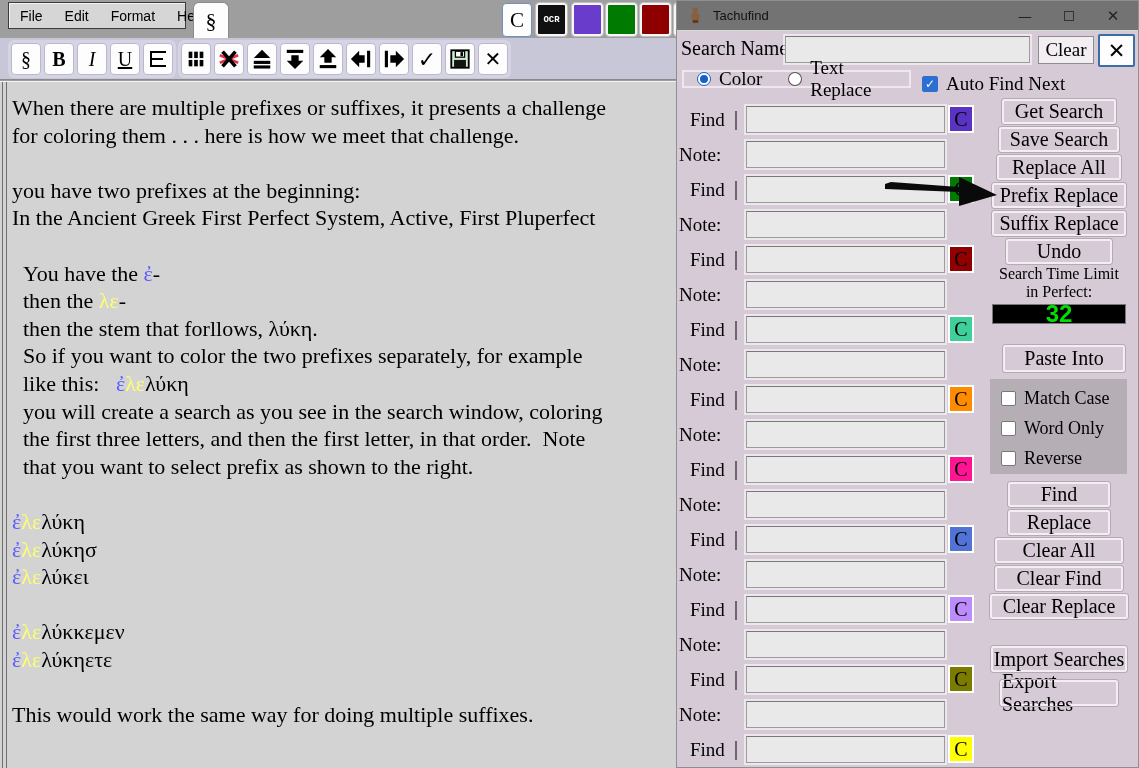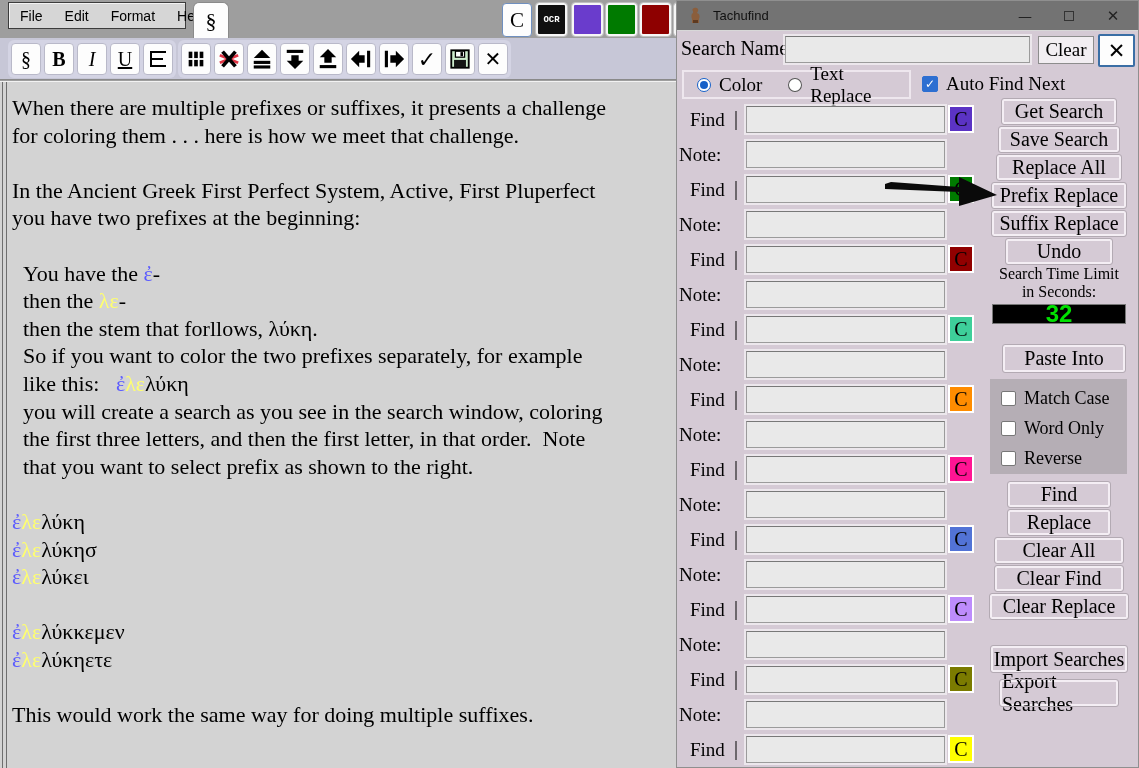--- a/index.html
+++ b/index.html
@@ -70,21 +70,21 @@
   .tf-input { background:#e9e9e9; border:1px solid #9b9b9b; border-top-color:#787878;
               box-shadow:0 0 0 2px rgba(255,255,255,0.55); font:17px "Liberation Serif","DejaVu Serif",serif; padding:0 5px; }
   #tf-searchname-input { position:absolute; left:108px; top:4px; width:245px; height:27px; }
   #tf-clear-btn { position:absolute; left:361px; top:4px; width:56px; height:28px; background:#f2eef2;
                   border:1px solid #8d8d8d; display:flex; align-items:center; justify-content:center;
                   font:19px "Liberation Serif","DejaVu Serif",serif; }
   #tf-x-btn { position:absolute; left:421px; top:2px; width:37px; height:33px; background:#fdfdfd;
               border:2px solid #3a6ea5; border-radius:2px; display:flex; align-items:center; justify-content:center;
               font:bold 21px "DejaVu Sans",sans-serif; }
 
-  #tf-mode-panel { position:absolute; left:5px; top:69px; width:229px; height:29px;
+  #tf-mode-panel { position:absolute; left:5px; top:69px; width:229px; height:18px;
                    border:2px solid #eee7ee; display:flex; align-items:center; }
   .radio { width:14px; height:14px; border:1px solid #555; border-radius:50%; background:#fff; position:relative; }
   .radio.checked { border-color:#1660c8; }
   .radio.checked::after { content:""; position:absolute; left:2px; top:2px; width:8px; height:8px;
                           border-radius:50%; background:#1660c8; }
   .radio-label { font:19px "Liberation Serif","DejaVu Serif",serif; margin:0 0 0 8px; }
   #tf-mode-panel .opt1 { margin-left:13px; } #tf-mode-panel .opt2 { margin-left:26px; }
 
   #tf-autofind { position:absolute; left:245px; top:72px; display:flex; align-items:center; }
   .checkbox { width:16px; height:16px; border:1px solid #777; border-radius:2px; background:#fff; }
@@ -259,22 +259,22 @@
           </div>
           <div class="tool-btn">
             <span class="glyph-x">✕</span>
           </div>
         </div>
     </div>
     <div id="document">
         <div class="doc-line"><span>When there are multiple prefixes or suffixes, it presents a challenge</span></div>
         <div class="doc-line"><span>for coloring them . . . here is how we meet that challenge.</span></div>
         <div class="doc-line">&nbsp;</div>
+        <div class="doc-line"><span>you have two prefixes at the beginning:</span></div>
         <div class="doc-line"><span>In the Ancient Greek First Perfect System, Active, First Pluperfect</span></div>
-        <div class="doc-line"><span>you have two prefixes at the beginning:</span></div>
         <div class="doc-line">&nbsp;</div>
         <div class="doc-line"><span>  You have the </span><span style="color: rgb(90, 90, 255);">ἐ</span><span>-</span></div>
         <div class="doc-line"><span>  then the </span><span style="color: rgb(255, 255, 110);">λε</span><span>-</span></div>
         <div class="doc-line"><span>  then the stem that forllows, λύκη.</span></div>
         <div class="doc-line"><span>  So if you want to color the two prefixes separately, for example</span></div>
         <div class="doc-line"><span>  like this:   </span><span style="color: rgb(90, 90, 255);">ἐ</span><span style="color: rgb(255, 255, 110);">λε</span><span>λύκη</span></div>
         <div class="doc-line"><span>  you will create a search as you see in the search window, coloring</span></div>
         <div class="doc-line"><span>  the first three letters, and then the first letter, in that order.  Note</span></div>
         <div class="doc-line"><span>  that you want to select prefix as shown to the right.</span></div>
         <div class="doc-line">&nbsp;</div>
@@ -429,21 +429,21 @@
       <div id="tf-top-buttons">
           <div class="tf-btn" style="width: 114px;">Get Search</div>
           <div class="tf-btn" style="width: 120px;">Save Search</div>
           <div class="tf-btn" style="width: 124px;">Replace All</div>
           <div class="tf-btn" style="width: 134px;">Prefix Replace</div>
           <div class="tf-btn" style="width: 134px;">Suffix Replace</div>
           <div class="tf-btn" style="width: 106px;">Undo</div>
         </div>
       <div id="tf-timer-label">
         <div>Search Time Limit</div>
-        <div>in Seconds:</div>
+        <div>in Perfect:</div>
       </div>
       <div id="tf-timer-box">
         <span id="tf-timer-value" style="color: rgb(0, 224, 0);">32</span>
       </div>
       <div id="tf-paste-btn" class="tf-btn">Paste Into</div>
       <div id="tf-options">
           <div class="opt-row">
             <span class="checkbox"></span>
             <span class="cb-label">Match Case</span>
           </div>

